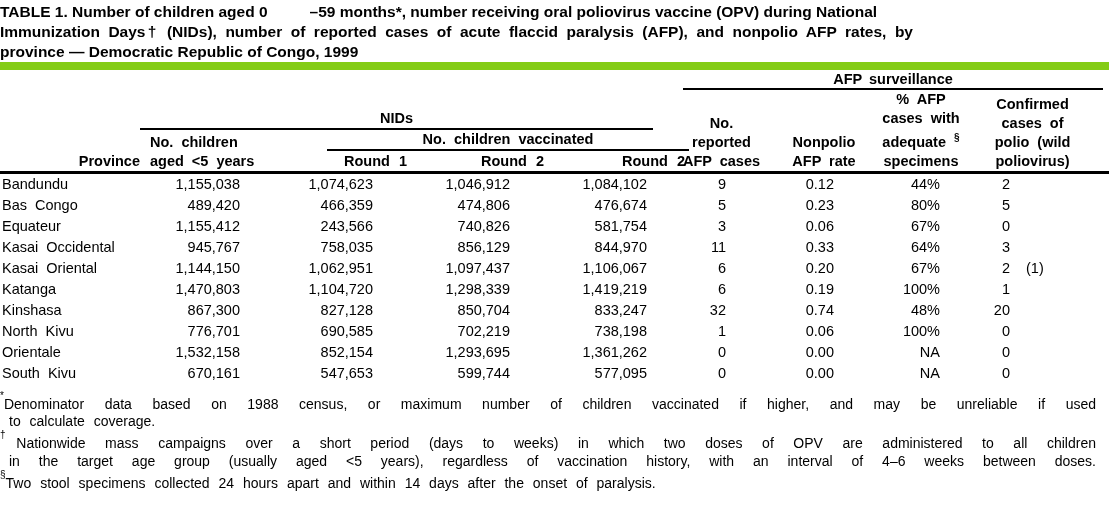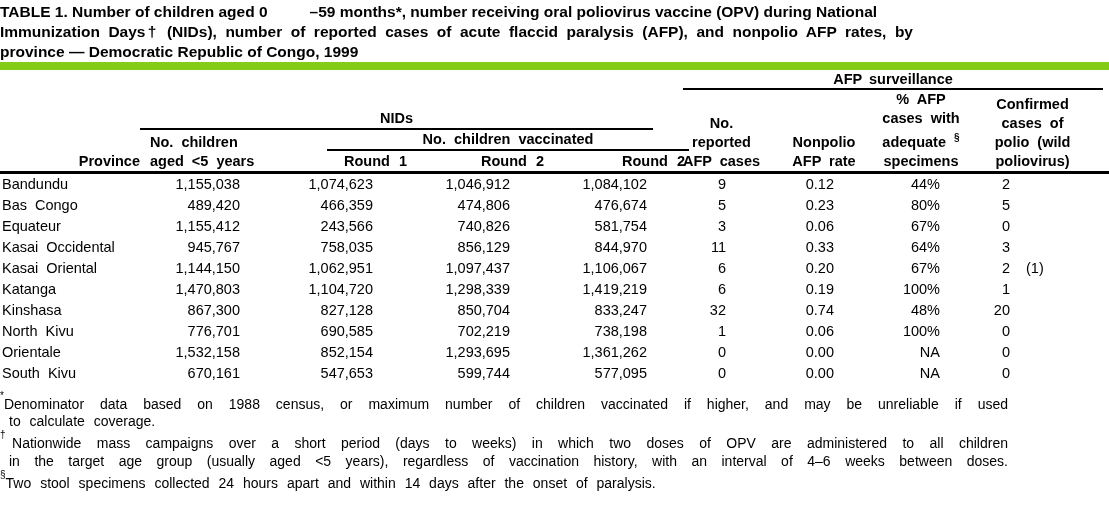--- a/index.html
+++ b/index.html
@@ -49,21 +49,21 @@
   tbody td { height:21px; line-height:21px; white-space:nowrap; }
   .c1 { text-align:left; padding-left:2px; word-spacing:4px; }
   .c2,.c3,.c4,.c5,.c6,.c7,.c8 { text-align:right; padding-right:6px; }
   .c9 { text-align:left; }
   .c9num { display:inline-block; width:64px; text-align:right; }
   .c9note { display:inline-block; margin-left:16px; }
   tr[data-name="total-row"] td { font-weight:bold; border-bottom:3px solid #000; }
 
   
   .footnotes { margin-top:7px; font-size:14px; line-height:17.5px; word-spacing:5px; }
-  .fline { width:1008px; }
+  .fline { width:1096px; }
   .fj { text-align:justify; text-align-last:justify; }
   .fcont { padding-left:9px; }
   .fmark { font-size:10px; position:relative; top:-4px; }
 </style>
 </head>
 <body>
 
 <div class="page" data-name="document-page">
 
   <div class="title" data-name="table-title">

